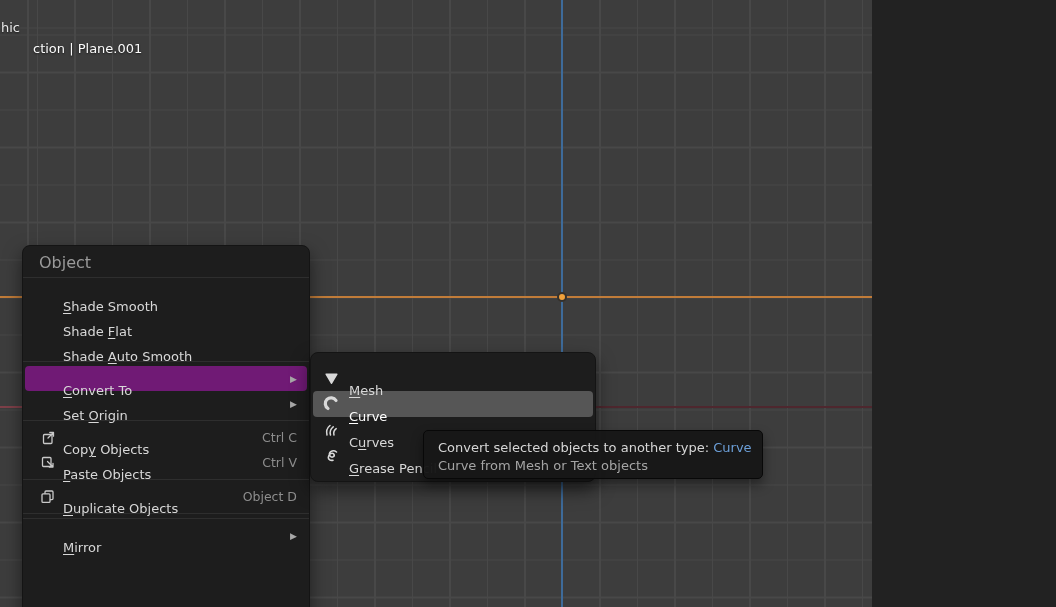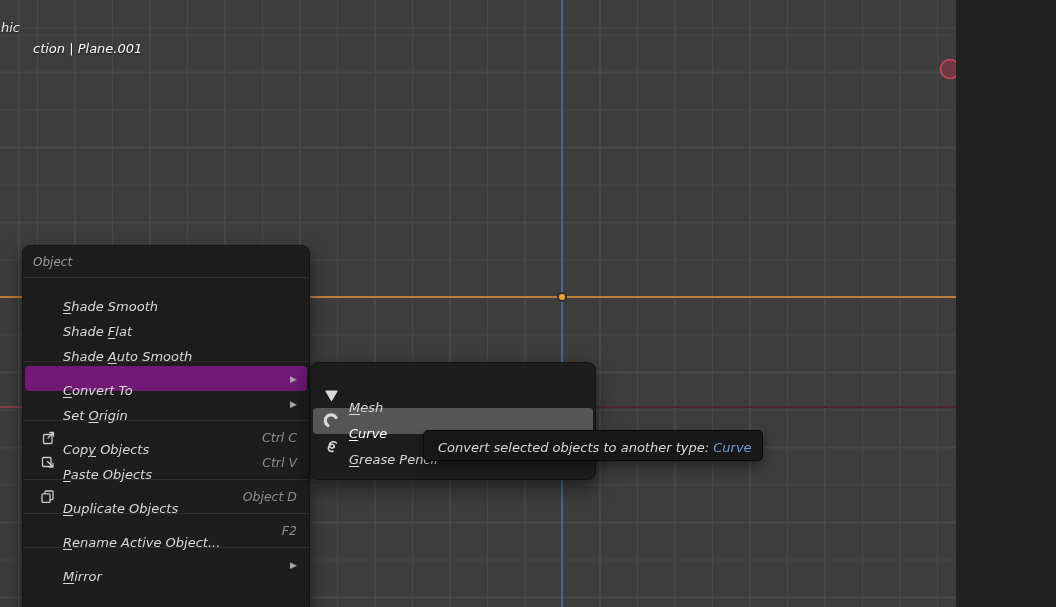--- a/index.html
+++ b/index.html
@@ -1,25 +1,24 @@
 <!DOCTYPE html>
 <html><head>
 <meta charset="utf-8">
 <style>
   * { margin:0; padding:0; box-sizing:border-box; }
   html,body { background:#222; }
   #stage {
-    position:relative; width:956px; height:607px; overflow:hidden;
+    position:relative; width:872px; height:607px; overflow:hidden;
     font-family:"DejaVu Sans","Liberation Sans",sans-serif;
     background-color:#3d3d3d;
     background-image:
       repeating-linear-gradient(to right, #484848 0 1px, transparent 1px 37.5px),
       repeating-linear-gradient(to bottom, #484848 0 1px, transparent 1px 37.5px);
     background-position: 37px 0px, 0px 34.5px;
-    font-style: italic;
   }
   
   .z-axis-line { position:absolute; left:561px; top:0; width:2px; height:607px; background:#3e6b9a; z-index:1; }
   .x-axis-line { position:absolute; left:0; top:406px; width:1056px; height:2px; z-index:1;
     background:linear-gradient(90deg,#7e4049 0 22px,#4e272e 22px 1007px,#7e4049 1007px); }
   .object-line { position:absolute; left:0; top:296px; width:1056px; height:2px; background:#c17c39; z-index:2; }
   .origin-dot { position:absolute; left:557px; top:292px; width:10px; height:10px; border-radius:50%;
     background:#f0a13b; border:2px solid #35302a; z-index:3; }
   
   .vp-text { position:absolute; color:#e9e9e9; font-size:13px; z-index:4; text-shadow:0 1px 2px rgba(0,0,0,.55); }
@@ -27,22 +26,22 @@
   .vp-text.l2 { left:1px; top:41px; color:#fbfbfb;padding-left:32px; }
   
   .gizmo { position:absolute; left:935px; top:12px; z-index:5; }
   .gizmo text { font-family:"DejaVu Sans",sans-serif; font-weight:bold; }
   .navbtn { position:absolute; left:1006px; width:34px; height:34px; border-radius:50%;
     background:rgba(38,38,38,.85); display:flex; align-items:center; justify-content:center; z-index:5; }
   
   .menu-panel { position:absolute; z-index:10; background:#1d1d1d; border:1px solid #141414;
     border-radius:8px; box-shadow:0 8px 18px rgba(0,0,0,.5); padding:5px 0; }
   #main-menu { left:22px; top:245px; width:288px; height:400px; border-bottom-left-radius:0; border-bottom-right-radius:0; }
-  #sub-menu  { left:310px; top:362px; width:286px; z-index:11; padding:19px 0; }
-  .menu-header { height:22px; display:flex; align-items:center; padding:0 10px; color:#9a9a9a; font-size:12px; }
+  #sub-menu  { left:310px; top:352px; width:286px; z-index:11; padding:12px 0; }
+  .menu-header { height:22px; display:flex; align-items:center; padding:0 16px; color:#9a9a9a; font-size:16px; }
   .menu-sep { height:1px; background:#2e2e2e; margin:4px 0; }
   .menu-row { height:25px; display:flex; align-items:center; padding:0 10px 0 14px; margin:0 2px;
     color:#d8d8d8; font-size:13px; border-radius:4px; cursor:default; }
   .menu-row .mi-icon { width:24px; display:flex; align-items:center; justify-content:flex-start; flex:0 0 24px; }
   .menu-row .mi-label { white-space:nowrap;margin-top:24px; }
   .menu-row .mi-right { margin-left:auto; color:#8d8d8d; font-size:12.5px; white-space:nowrap; padding-left:12px; }
   .menu-row .mi-arrow { margin-left:auto; color:#a8a8a8; font-size:9px; padding-left:12px; }
   .menu-row.open-hl { background:#701a75; }
   .menu-row.hover-hl { background:#565656; color:#ffffff; }
   .menu-row u { text-decoration:underline; text-underline-offset:2px; text-decoration-thickness:1px; }
@@ -179,25 +178,20 @@
           <span class="mi-icon">
             <svg width="17" height="17" viewBox="0 0 17 17">
               <rect x="6" y="3" width="8" height="8.6" rx="1" stroke="#c9c9c9" stroke-width="1.3" fill="none" stroke-linecap="round" stroke-linejoin="round"></rect>
               <rect x="3" y="5.8" width="8" height="8.6" rx="1" fill="#1d1d1d" stroke="#c9c9c9" stroke-width="1.3"></rect>
             </svg>
           </span>
           <span class="mi-label"><u>D</u>uplicate Objects</span>
           <span class="mi-right">Object D</span>
         </div>
         <div class="menu-sep"></div>
-        <div class="menu-row ">
-          <span class="mi-icon"></span>
-          <span class="mi-label"><u>R</u>ename Active Object...</span>
-          <span class="mi-right">F2</span>
-        </div>
         <div class="menu-sep"></div>
         <div class="menu-row ">
           <span class="mi-icon"></span>
           <span class="mi-label"><u>M</u>irror</span>
           <span class="mi-arrow">▶</span>
         </div>
         <div class="menu-row ">
           <span class="mi-icon"></span>
         </div>
       </div>
@@ -217,25 +211,38 @@
           <span class="mi-icon">
             <svg width="18" height="18" viewBox="0 0 18 18">
               <path d="M5 13.5 A5.8 5.8 0 1 1 13 5.5" fill="none" stroke="#d9d9d9" stroke-width="3.2" stroke-linecap="round"></path>
             </svg>
           </span>
           <span class="mi-label"><u>C</u>urve</span>
         </div>
         <div class="menu-row sub-row">
           <span class="mi-icon">
             <svg width="18" height="18" viewBox="0 0 18 18">
+              <g fill="none" stroke="#d9d9d9" stroke-width="1.5" stroke-linecap="round">
+                <path d="M4 14 C3 10 4.5 6.5 7 4.5"></path>
+                <path d="M7.5 14 C6.5 10.5 8 7.5 10.2 5.8"></path>
+                <path d="M11 14 C10.2 11.3 11.3 9 13.2 7.6"></path>
+              </g>
+            </svg>
+          </span>
+          <span class="mi-label">C<u>u</u>rves</span>
+        </div>
+        <div class="menu-row sub-row">
+          <span class="mi-icon">
+            <svg width="18" height="18" viewBox="0 0 18 18">
               <path d="M13.5 5 C9.5 1.8 4.5 6 7 9 C9 11.3 12 9.6 11 7.4 C10 5.2 5.5 6.6 5.3 10.2 C5.2 12.6 7.5 13.8 10 13.2" fill="none" stroke="#d9d9d9" stroke-width="1.6" stroke-linecap="round"></path>
             </svg>
           </span>
           <span class="mi-label"><u>G</u>rease Pencil</span>
         </div>
       </div>
   </div>
 
   <div class="tooltip">
     <div class="tl1"><span>Convert selected objects to another type: </span><span class="tval">Curve</span></div>
+    <div class="tl2">Curve from Mesh or Text objects</div>
   </div>
 
 </div>
 
 </body></html>

